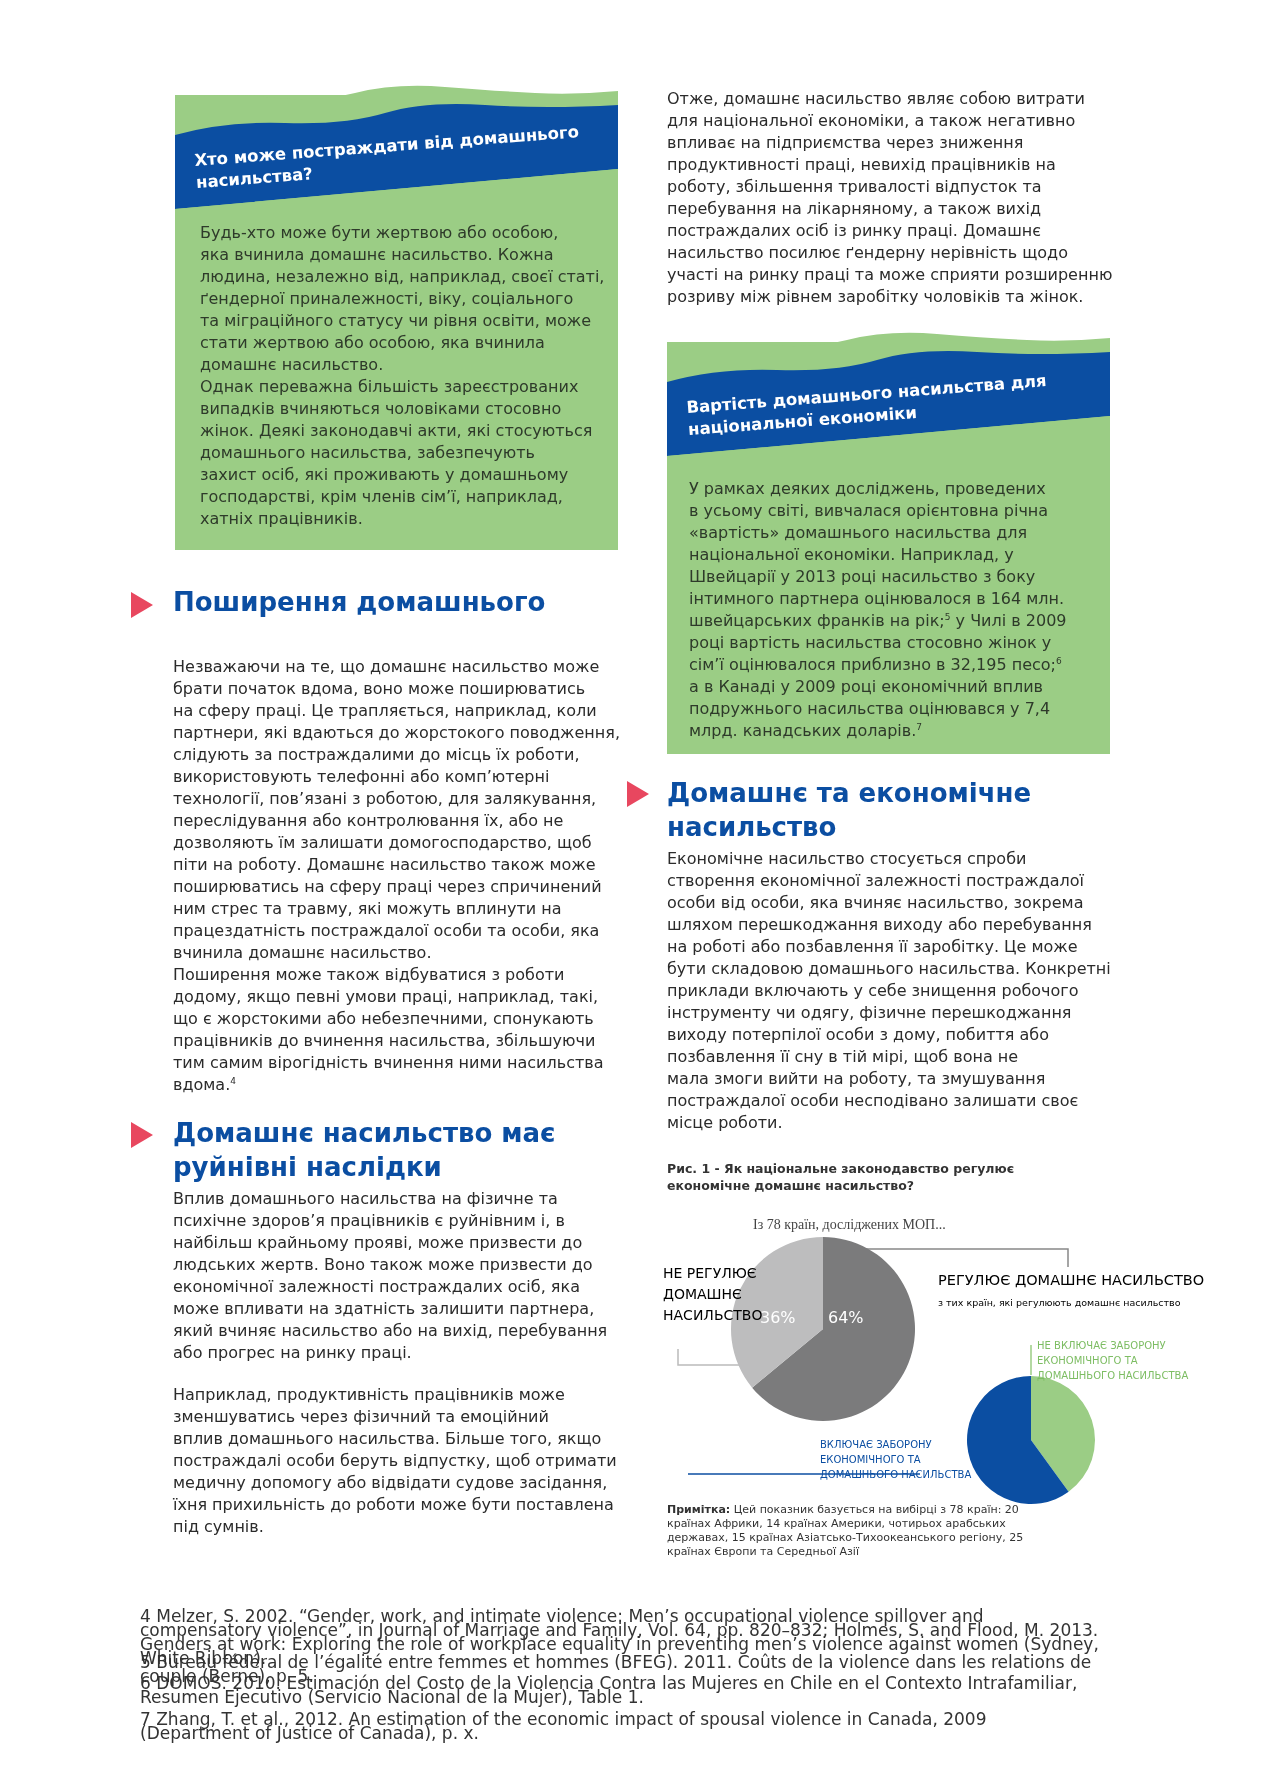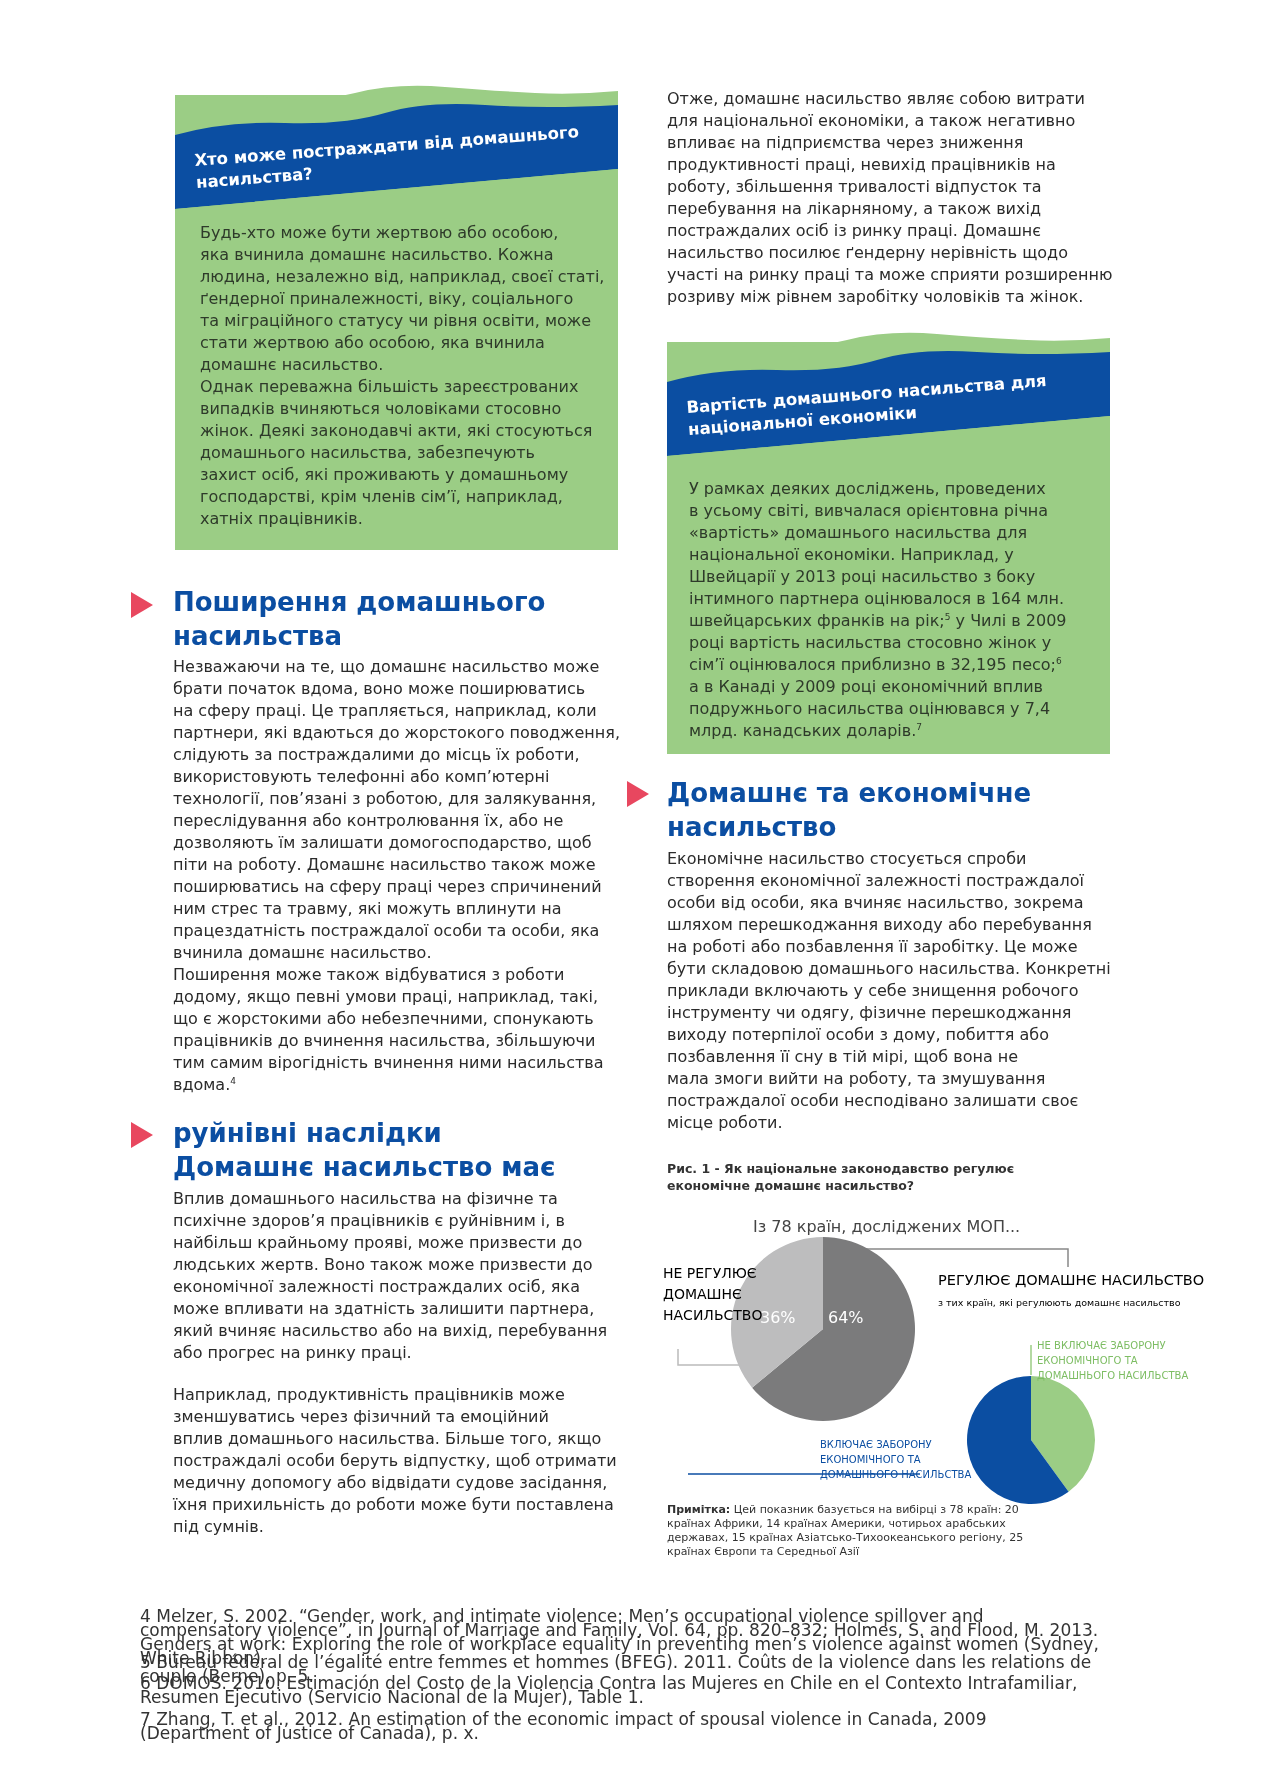--- a/index.html
+++ b/index.html
@@ -14,21 +14,21 @@
   .callout .title { position: absolute; color: #ffffff; font-weight: bold; font-size: 16.5px; line-height: 22px; transform: rotate(-4.3deg); transform-origin: left bottom; white-space: nowrap; }
   .callout .body { position: absolute; font-size: 16px; line-height: 22px; color: #2e3a2a; white-space: pre-line; }
 
   .section-head { position: absolute; color: #0b4ea2; font-weight: bold; font-size: 26px; line-height: 34px; }
   .tri { position: absolute; width: 0; height: 0; border-top: 13px solid transparent; border-bottom: 13px solid transparent; border-left: 22px solid #e8475f; }
 
   .para { position: absolute; font-size: 16px; line-height: 22px; color: #2b2b2b; white-space: pre-line; }
   sup { font-size: 9px; vertical-align: super; line-height: 0; }
 
   .fig-title { position: absolute; font-weight: bold; font-size: 12.5px; line-height: 17px; color: #333; }
-  .fig-sub { position: absolute; font-size: 16px; color: #444; }
+  .fig-sub { position: absolute; font-size: 14px; color: #444; font-family: Liberation Serif, serif; }
   .lbl { position: absolute; color: #000000; }
   .notes { position: absolute; font-size: 11px; line-height: 14px; color: #333; }
   .notes b { font-weight: bold; }
 
   .fn { position: absolute; left: 140px; width: 960px; font-size: 17px; line-height: 14px; color: #333; }
 </style>
 </head>
 <body>
 
 <div class="callout" style="left:175px; top:95px; width:443px; height:455px;">
@@ -88,21 +88,20 @@
 році вартість насильства стосовно жінок у
 сім’ї оцінювалося приблизно в 32,195 песо;</span><sup>6</sup><span>
 а в Канаді у 2009 році економічний вплив
 подружнього насильства оцінювався у 7,4
 млрд. канадських доларів.</span><sup>7</sup></div>
 </div>
 
 <div class="tri" style="left:131px; top:592px;"></div>
 <div class="section-head" style="left:173px; top:585px;">
   <div>Поширення домашнього</div>
-  <div>насильства</div>
 </div>
 <div class="para" style="left:173px; top:656px; width:450px;"><span>Незважаючи на те, що домашнє насильство може
 брати початок вдома, воно може поширюватись
 на сферу праці. Це трапляється, наприклад, коли
 партнери, які вдаються до жорстокого поводження,
 слідують за постраждалими до місць їх роботи,
 використовують телефонні або комп’ютерні
 технології, пов’язані з роботою, для залякування,
 переслідування або контролювання їх, або не
 дозволяють їм залишати домогосподарство, щоб
@@ -113,22 +112,22 @@
 вчинила домашнє насильство.
 Поширення може також відбуватися з роботи
 додому, якщо певні умови праці, наприклад, такі,
 що є жорстокими або небезпечними, спонукають
 працівників до вчинення насильства, збільшуючи
 тим самим вірогідність вчинення ними насильства
 вдома.</span><sup>4</sup></div>
 
 <div class="tri" style="left:131px; top:1122px;"></div>
 <div class="section-head" style="left:173px; top:1116px;">
+  <div>Домашнє насильство має</div>
   <div>руйнівні наслідки</div>
-  <div>Домашнє насильство має</div>
 </div>
 <div class="para" style="left:173px; top:1188px; width:450px;">Вплив домашнього насильства на фізичне та
 психічне здоров’я працівників є руйнівним і, в
 найбільш крайньому прояві, може призвести до
 людських жертв. Воно також може призвести до
 економічної залежності постраждалих осіб, яка
 може впливати на здатність залишити партнера,
 який вчиняє насильство або на вихід, перебування
 або прогрес на ринку праці.</div>
 <div class="para" style="left:173px; top:1384px; width:450px;">Наприклад, продуктивність працівників може

